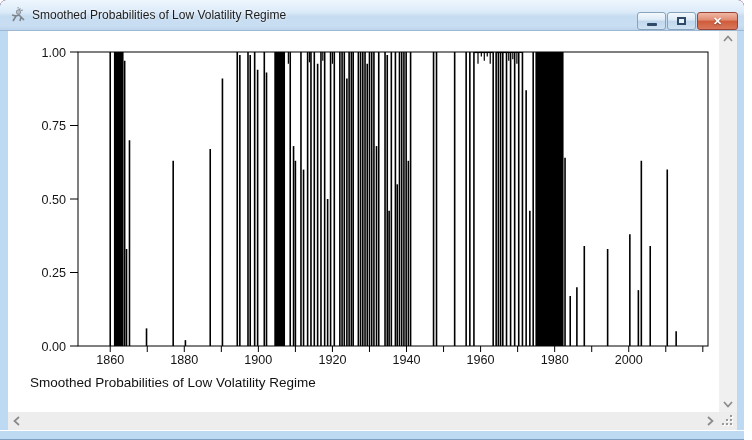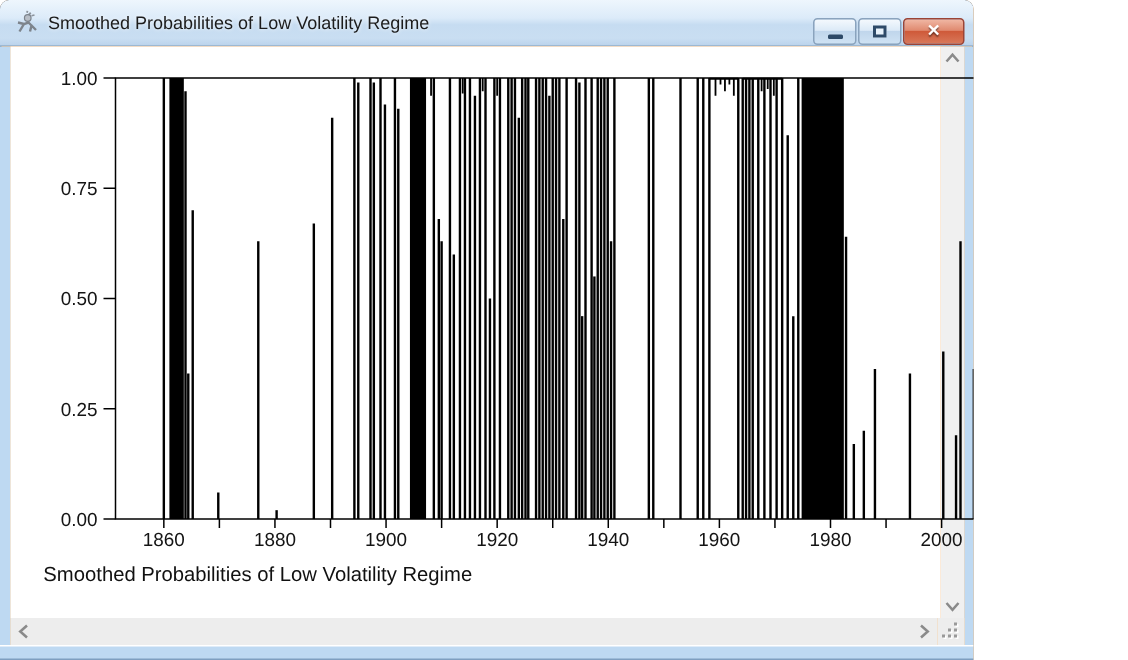--- a/index.html
+++ b/index.html
@@ -1,17 +1,17 @@
 <!DOCTYPE html>
 <html><head>
 <meta charset="utf-8">
 <style>
   html,body{margin:0;padding:0;background:#fff;font-family:"Liberation Sans",sans-serif;}
-  .window{position:relative;width:649px;height:440px;box-sizing:border-box;
-    border-radius:6px 6px 0 0;overflow:hidden;background:#fdba74;
+  .window{position:relative;width:744px;height:440px;box-sizing:border-box;
+    border-radius:6px 6px 0 0;overflow:hidden;background:#be185d;
     box-shadow:inset 0 0 0 1px #6d88a5;}
   
   .titlebar{height:30px;display:flex;align-items:center;position:relative;
     background:linear-gradient(#eef6fd 0%,#dcebf9 40%,#c6dcf1 55%,#c9def2 85%,#bcd4ec 100%);
     border-bottom:1px solid #9db8d2;border-radius:6px 6px 0 0;}
   .win-icon{margin-left:9px;width:17px;height:16px;display:inline-block;}
   .title{margin-left:6px;font-size:12px;color:#1c1c1c;white-space:nowrap;
     text-shadow:0 0 3px rgba(255,255,255,.9);}
   .winbtns{position:absolute;top:12px;right:6px;display:flex;}
   .btn{height:18px;border-radius:3px;margin-left:1px;display:flex;align-items:center;

